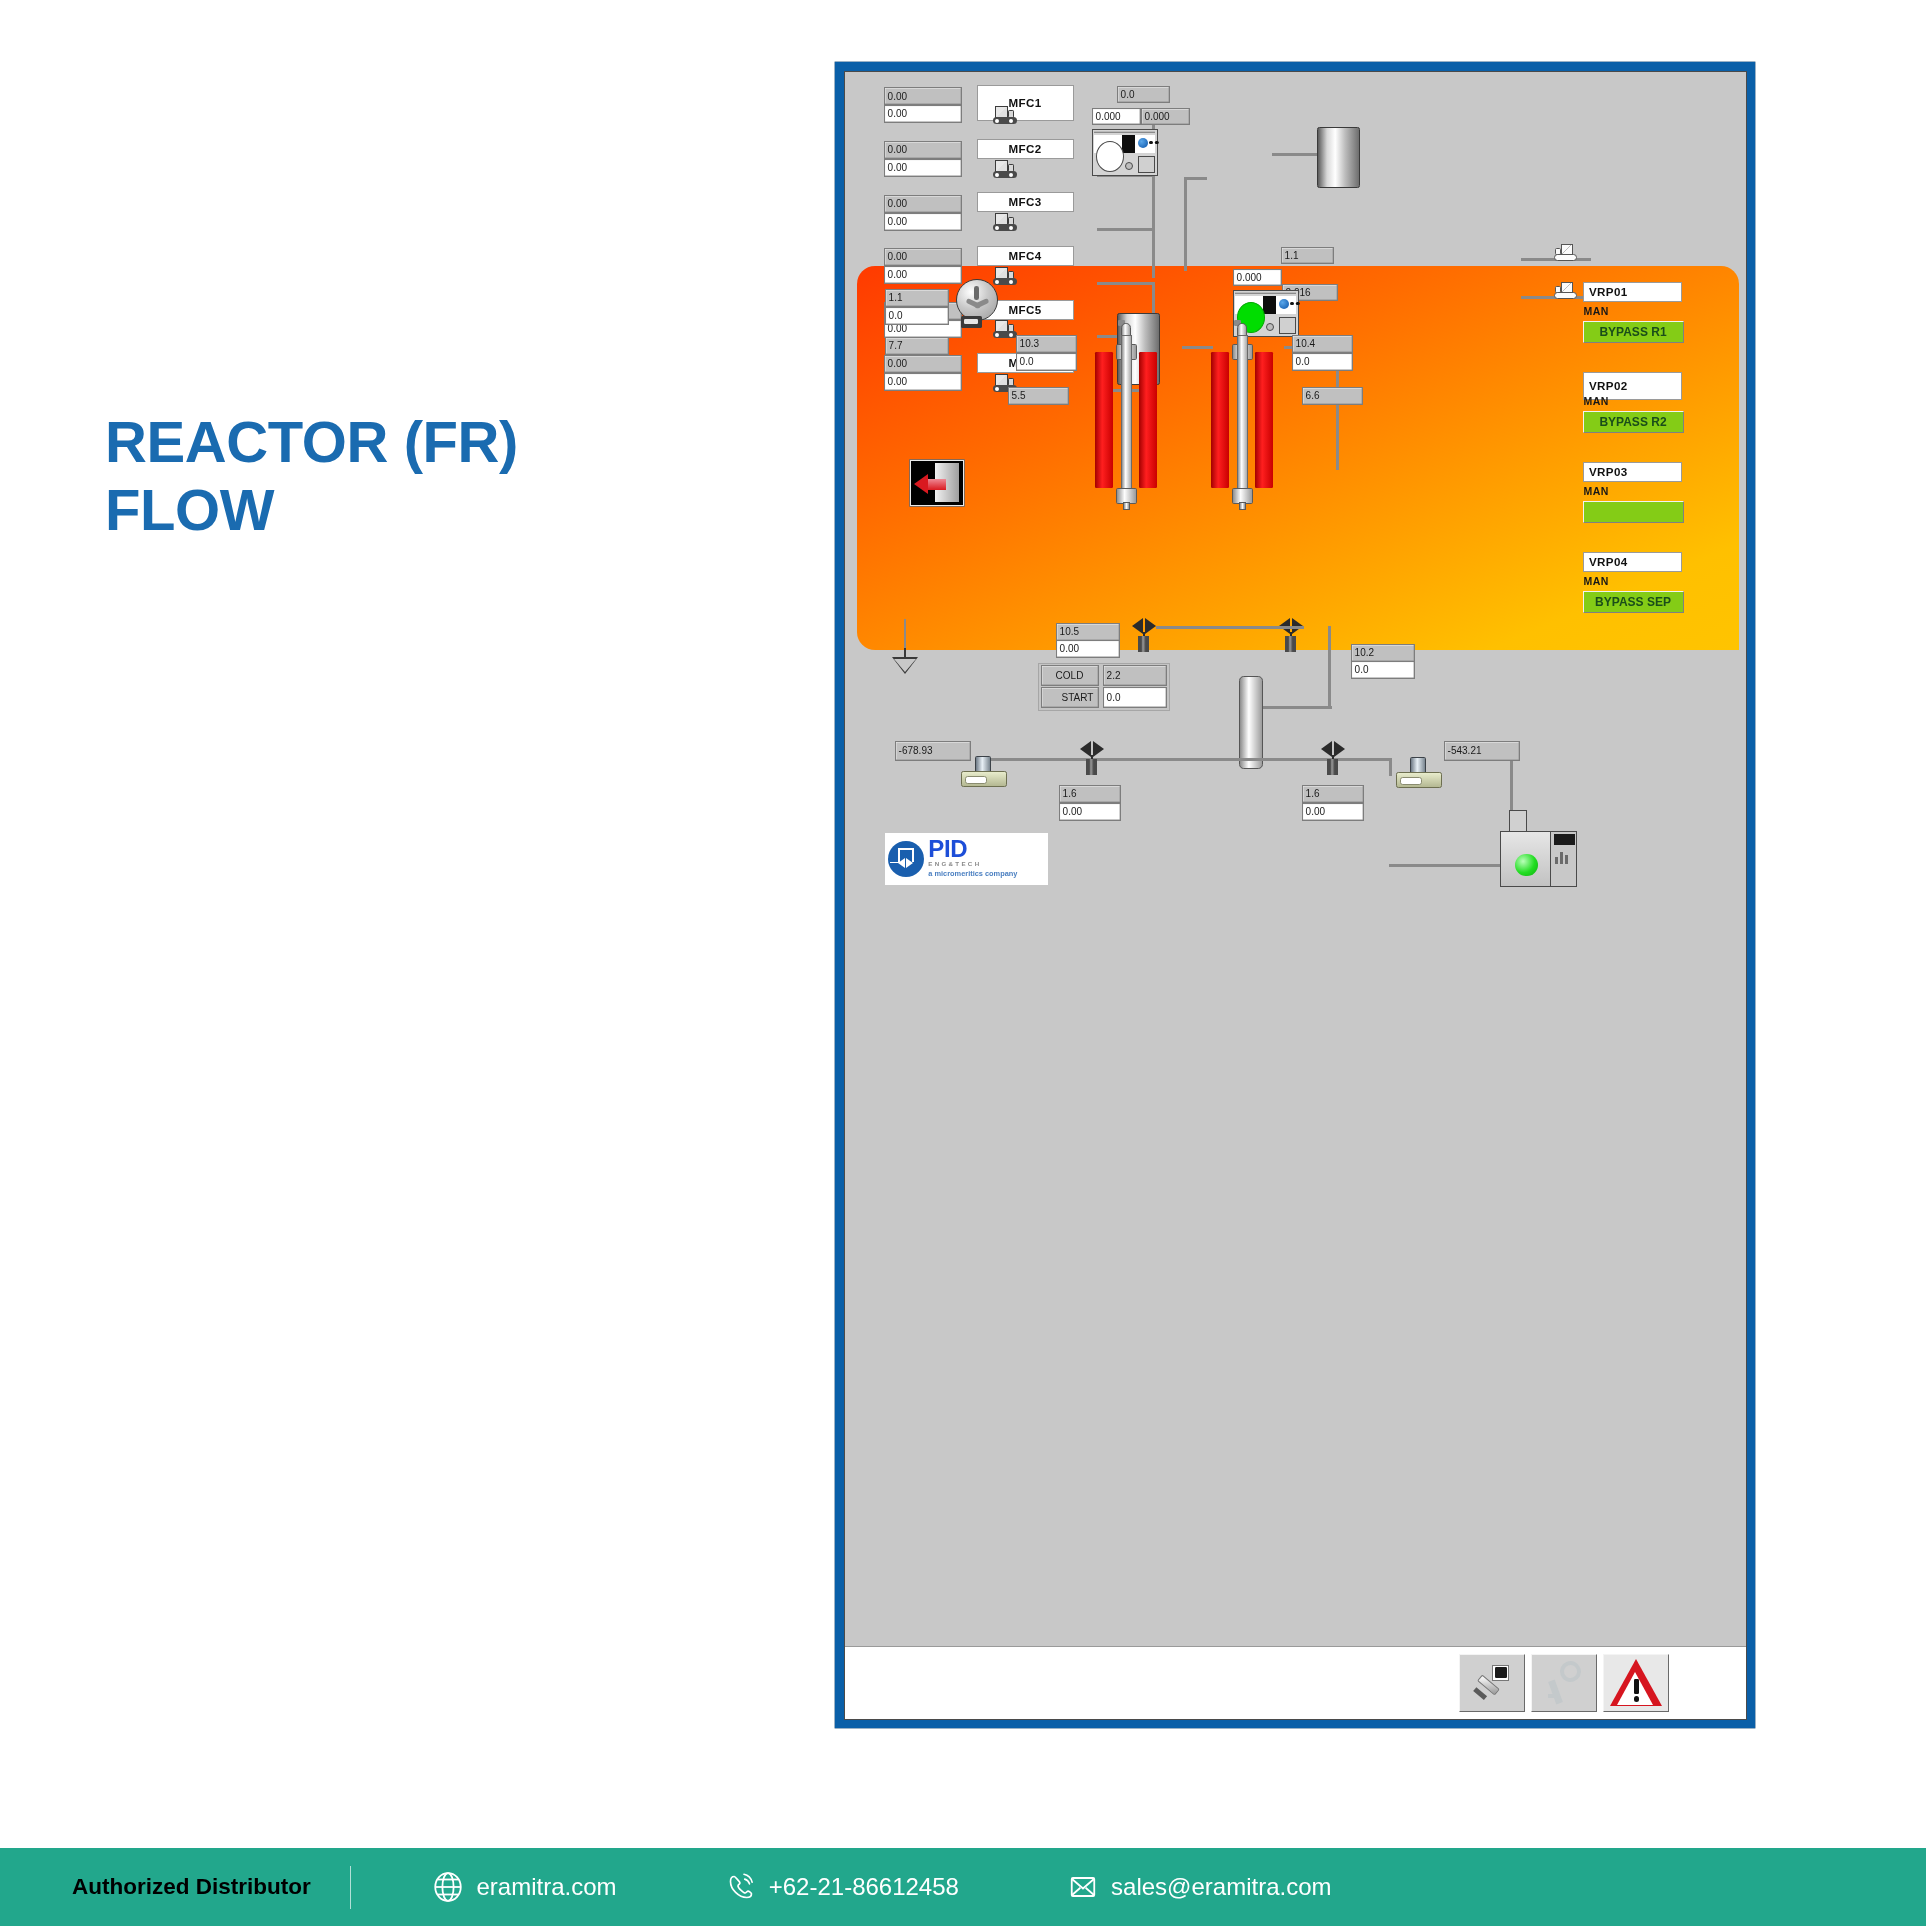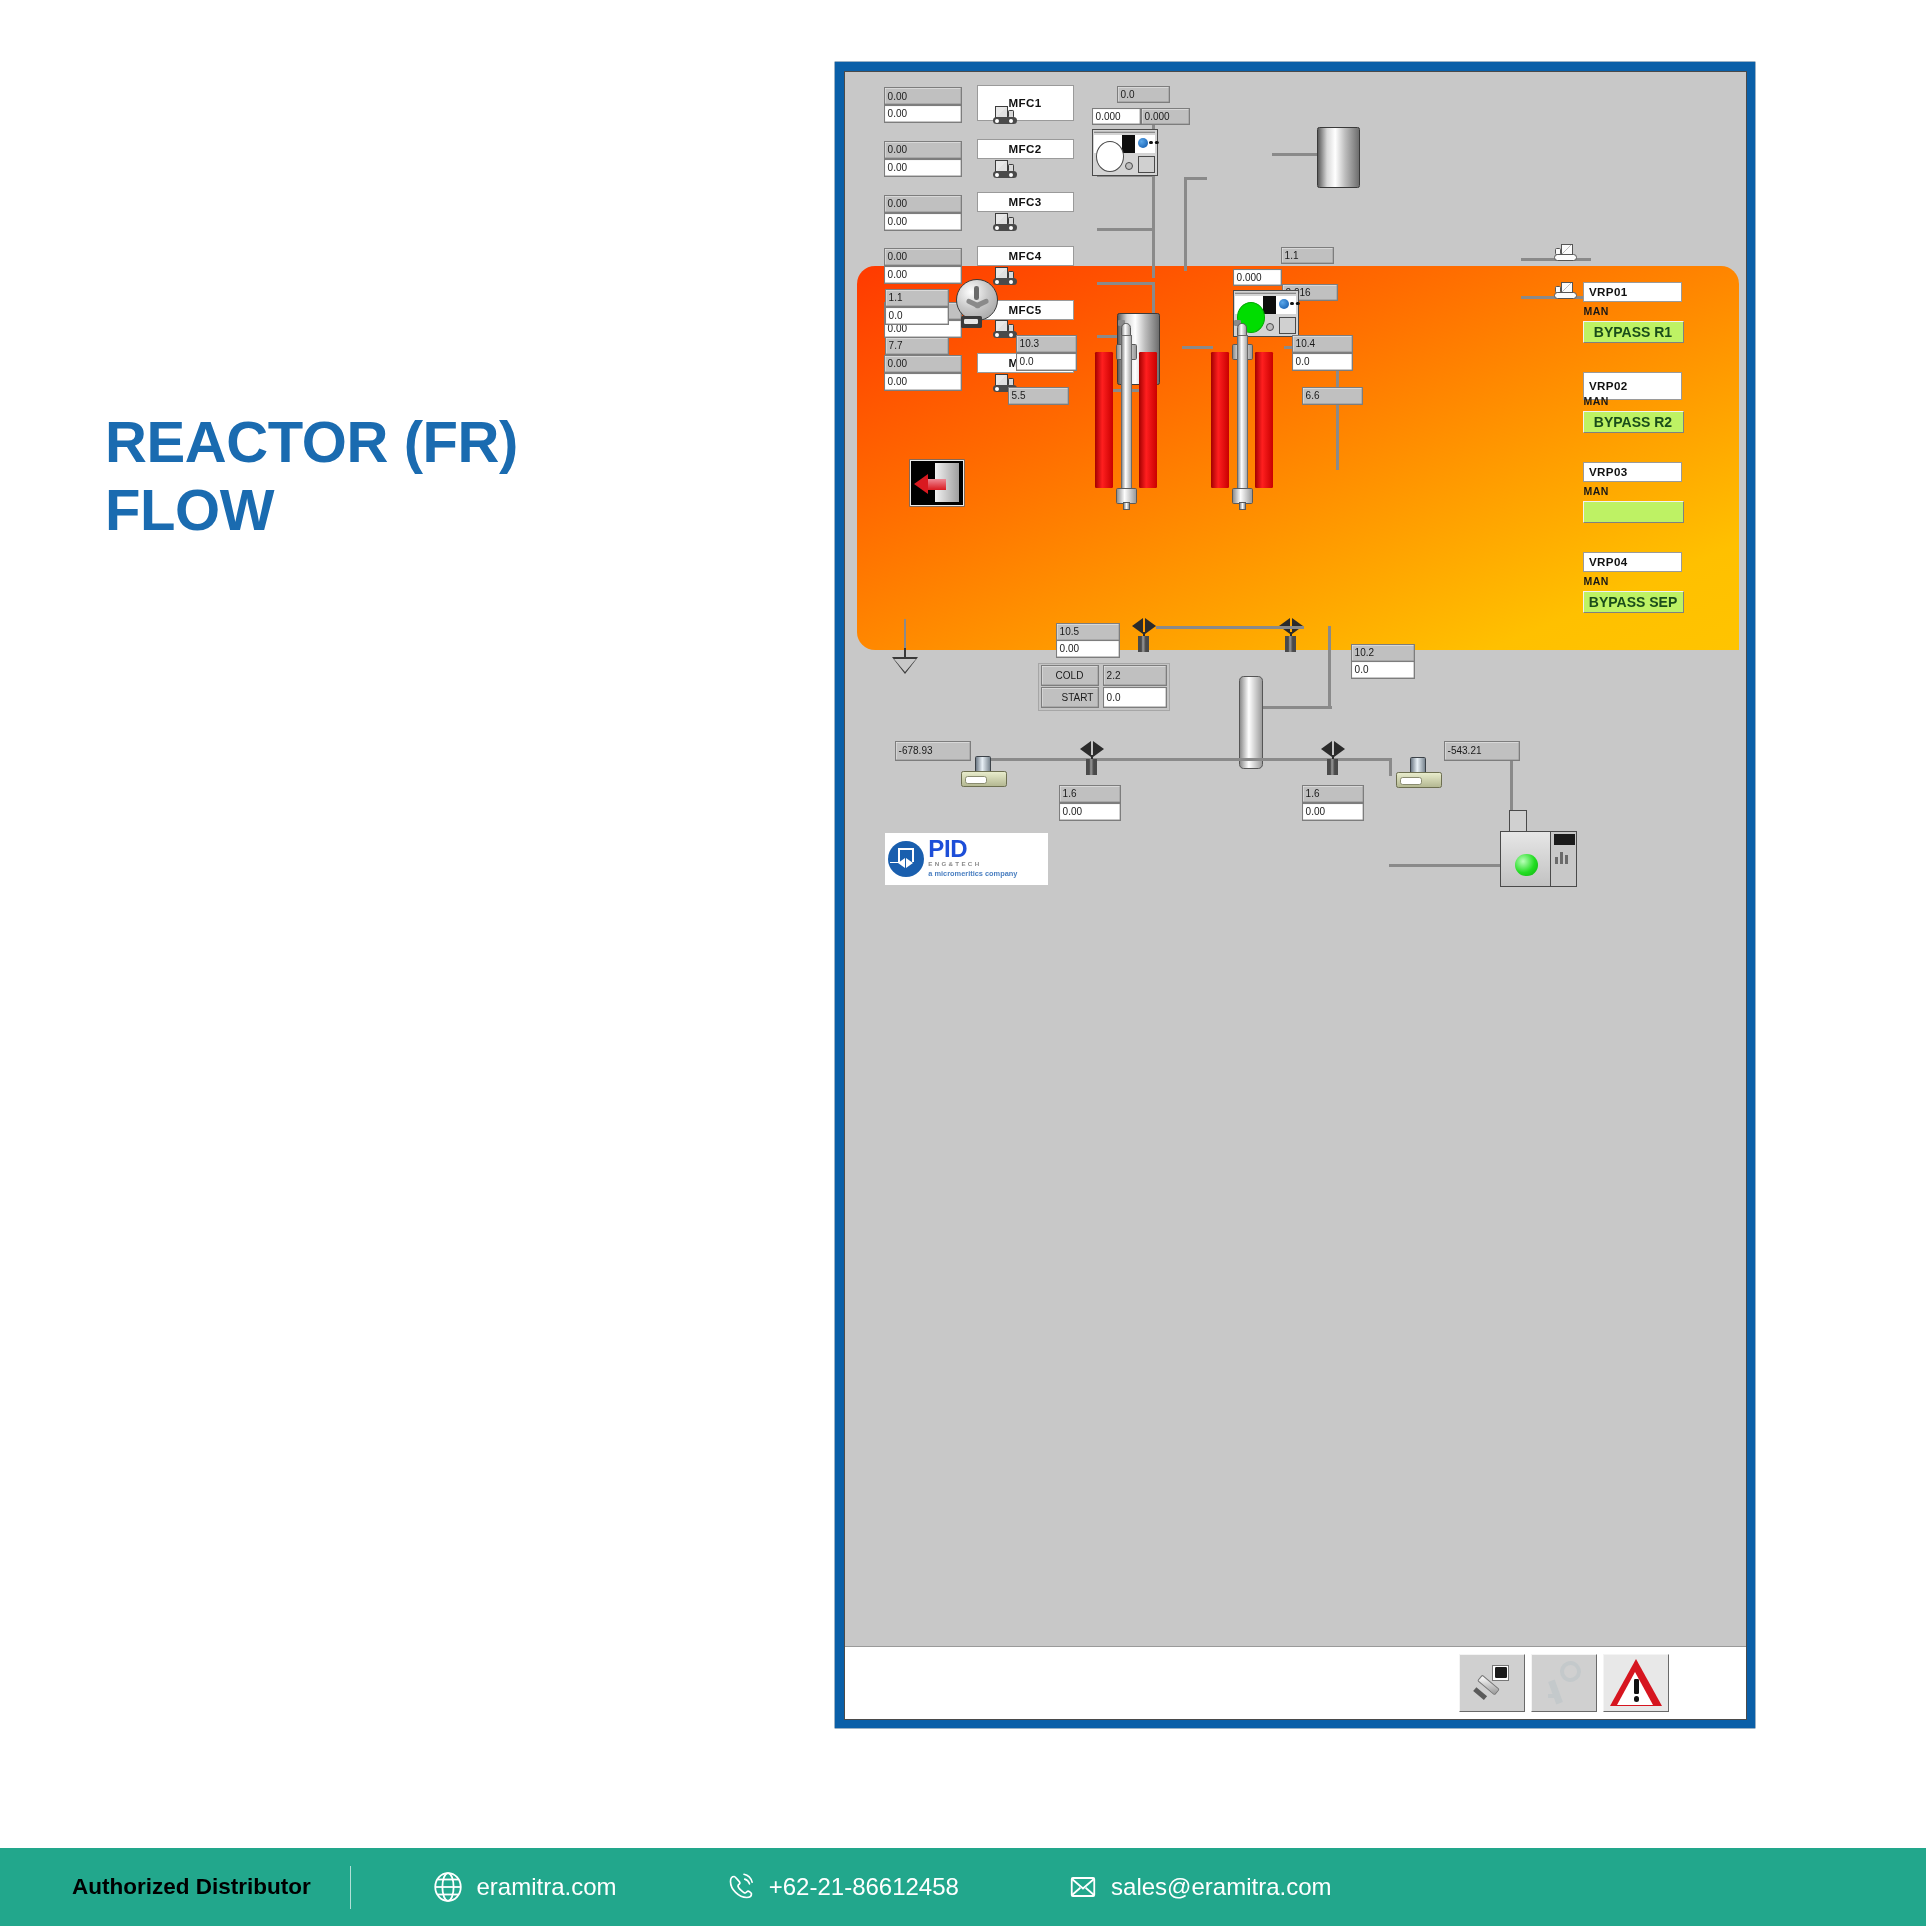--- a/index.html
+++ b/index.html
@@ -61,24 +61,24 @@
     background:#c0c0c0;
     box-shadow: inset -0.4px -0.4px 0 #8f8f8f, inset 0.4px 0.4px 0 #efefef;
   }
   .fld.w { background:#ffffff; }
   .lbl {
     position:absolute; border:0.8px solid #9a9a9a; background:#ffffff;
     font-size:11.6px; font-weight:bold; color:#111; display:flex;
     align-items:center; justify-content:center; letter-spacing:0.4px;
   }
   .btn-green {
-    position:absolute; background:#bef264; border-top:1.2px solid #f2f2f2;
+    position:absolute; background:#84cc16; border-top:1.2px solid #f2f2f2;
     border-left:1.2px solid #f2f2f2; border-right:1.2px solid #808080;
     border-bottom:1.2px solid #808080;
-    font-size:14px; font-weight:bold; color:#1a4d1a;
+    font-size:12px; font-weight:bold; color:#1a4d1a;
     display:flex; align-items:center; justify-content:center;
   }
   .man-txt { position:absolute; font-size:10.5px; font-weight:bold; color:#171717; letter-spacing:0.4px; }
   .pipe { position:absolute; background:#8a8a8a; }
 
   
   .mfc-ico { position:absolute; width:24px; height:18.6px; }
   .mfc-ico .body { position:absolute; left:2.3px; top:0; width:13.2px; height:12.4px;
      background:linear-gradient(135deg,#e8e8e8 0 48%, #8e8e8e 50%, #e0e0e0 52% 100%);
      border:1.2px solid #3c3c3c; }

